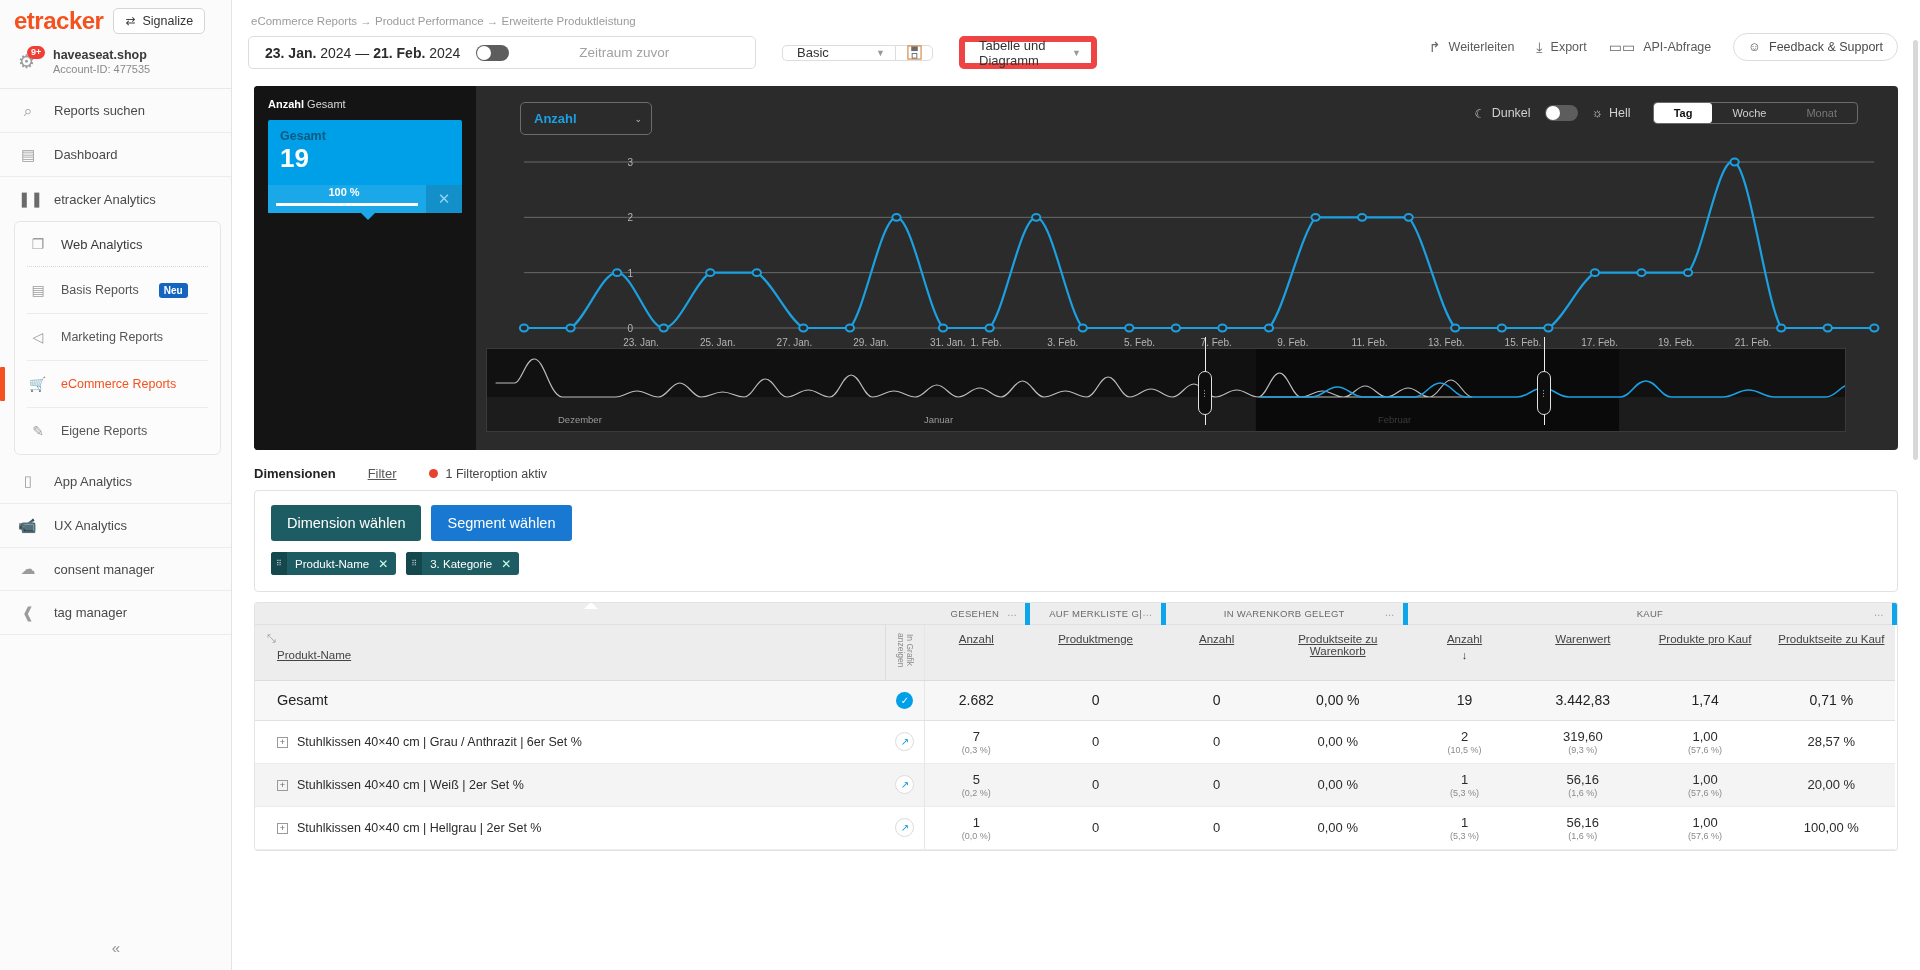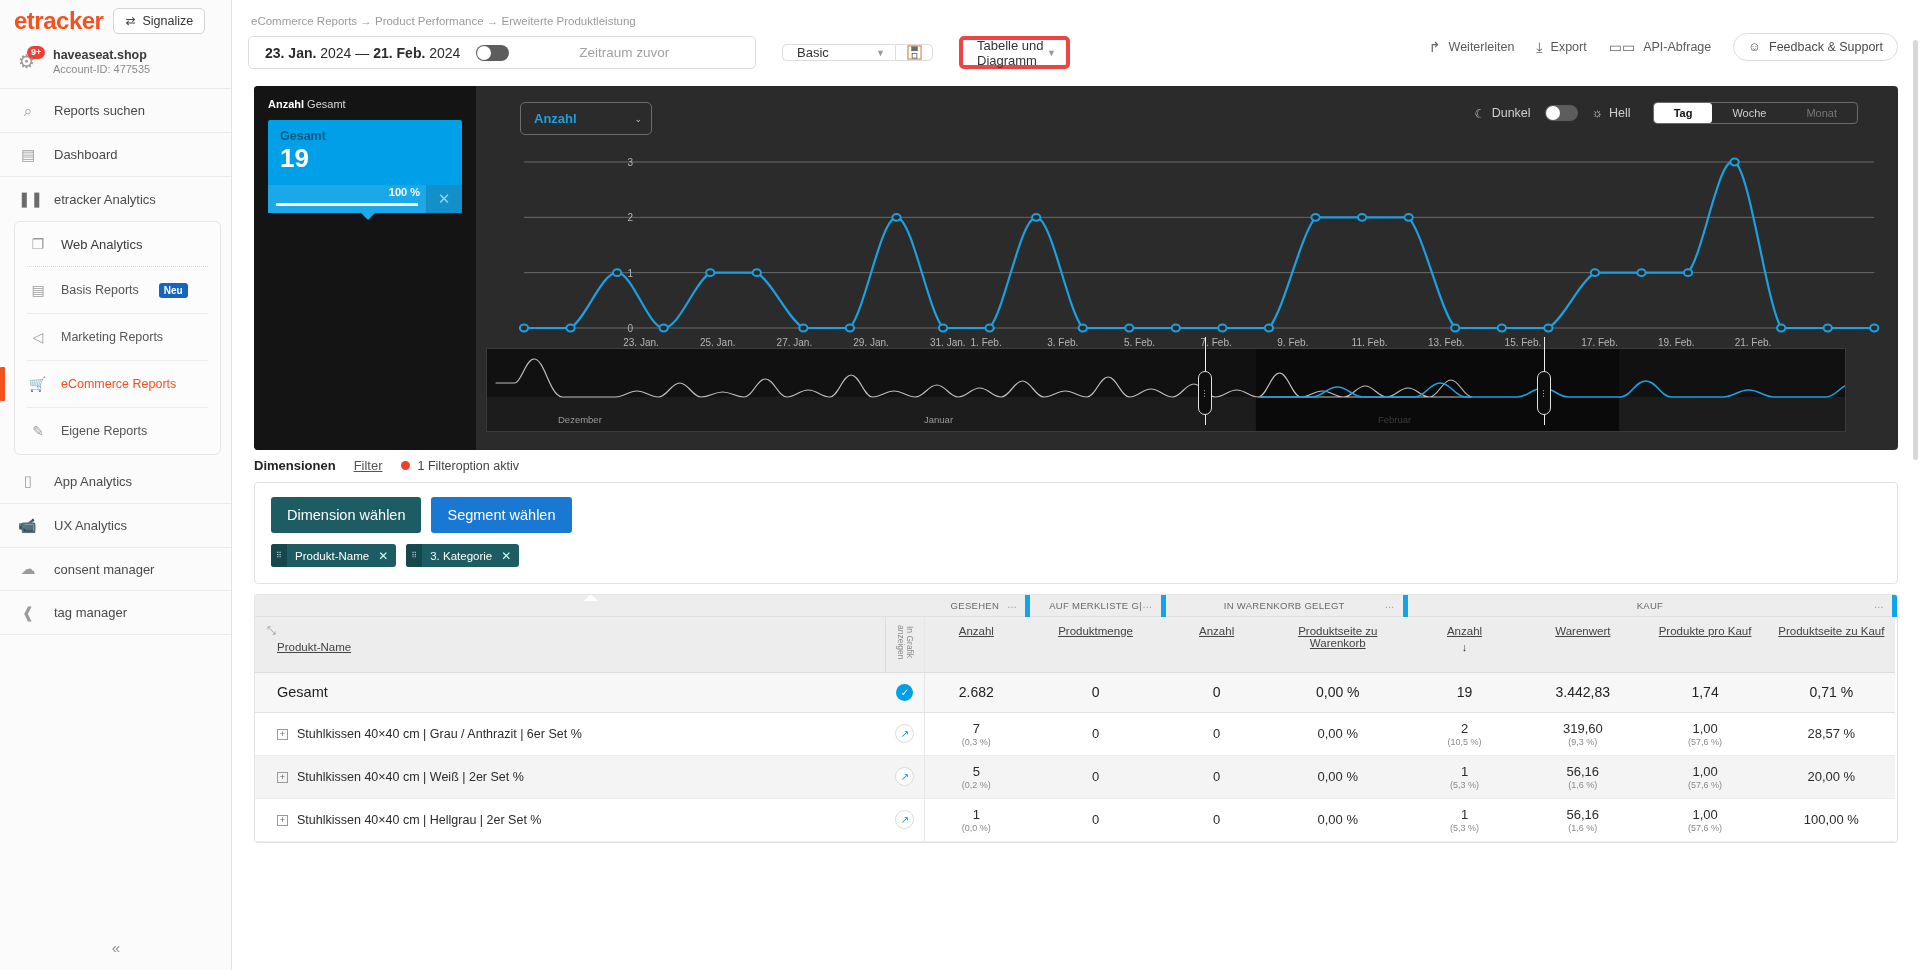--- a/index.html
+++ b/index.html
@@ -97,33 +97,33 @@
   .dr-dates .thin { font-weight: normal; text-align: right; }
   .toggle-sw {
     width: 33px; height: 16px; border-radius: 9px; background:#5d5d5d;
     position: relative; margin-right: 4px; cursor:pointer; flex:none;
   }
   .toggle-sw .knob {
     position:absolute; left:1px; top:1px; width:14px;height:14px;
     background:#fff; border-radius:50%;
   }
   .dr-prev { flex:1; text-align:center; font-size: 13.5px; color:#a2a2a2; padding-right: 20px;}
-  .basic-grp { display:flex; height: 16px; align-items: center; }
+  .basic-grp { display:flex; height: 16px; }
   .basic-sel {
     width: 113px; border:1px solid #dddddd; border-right:none;
     border-radius: 5px 0 0 5px; background:#fff;
     display:flex; align-items:center; justify-content:space-between;
     padding: 0 10px 0 14px; font-size: 13px; color:#333; cursor:pointer;
   }
   .save-btn {
     width: 38px; border:1px solid #dddddd; border-radius: 0 5px 5px 0;
     background:#fff; display:flex;align-items:center;justify-content:center;cursor:pointer;
   }
   .viewsel {
-    width: 111px; height: 33px; border:4px solid #ef4444; border-radius:5px;
+    width: 138px; height: 33px; border:6px solid #ef4444; border-radius:5px;
     background:#fff; display:flex;align-items:center;justify-content:space-between;
     padding: 0 10px 0 14px; font-size:13px; color:#333; cursor:pointer;
   }
   .chev { font-size: 9px; color:#999; }
   .tb-right {
     position:absolute; right: 22px; top: 33px;
     display:flex; align-items:center; gap: 22px;
   }
   .tb-act { display:flex;align-items:center; gap:8px; font-size:12.5px; color:#5a5a5a; cursor:pointer;}
   .tb-act .ic { color:#666; font-size: 14px; }
@@ -142,21 +142,21 @@
   .cp-left { width: 222px; background:#141414; padding: 12px 14px; flex:none;}
   .cp-title { font-size: 11px; color:#d8d8d8; margin-bottom: 10px;}
   .cp-title b { color:#fff; }
   .metric-card { position:relative; }
   .mc-top { background:#00a0e9; border-radius:2px 2px 0 0; padding: 9px 12px 12px 12px; }
   .mc-label { font-size: 12.5px; color:#0b5b80; font-weight:bold; }
   .mc-value { font-size: 26px; font-weight:bold; color:#fff; line-height: 30px;}
   .mc-bot { display:flex; height: 28px; }
   .mc-pct {
     flex:1; background:#1aa8e8; position:relative;
-    display:flex; align-items:flex-start; justify-content:flex-end;
+    display:flex; align-items:flex-start; justify-content:center;
     padding: 1px 6px 0 0;
   }
   .mc-pct span { font-size: 11px; font-weight:bold; color:#fff; }
   .mc-bar {
     position:absolute; left:8px; bottom:7px; height:3px; width: calc(100% - 16px);
     background:#fff;
   }
   .mc-close {
     width: 36px; background:#1390c9; display:flex;align-items:center;justify-content:center;
     color:#8fd3f3; font-size:15px; cursor:pointer;
@@ -197,21 +197,21 @@
   .nav-lbl { position:absolute; bottom: 6px; font-size: 9.5px; color:#9a9a9a; }
   .nav-handle {
     position:absolute; top:-4px; width: 14px; height: 44px; background:#0d0d0d;
     border:1px solid #e0e0e0; border-radius: 8px;
     display:flex;align-items:center;justify-content:center; cursor:col-resize;
     color:#ccc; font-size: 8px; letter-spacing: 1px;
   }
   .nav-divline { position:absolute; top:-12px; width:1px; background:#ededed; height: 88px;}
 
   
-  .dimbar { padding: 8px 22px 0 22px; display:flex; align-items:center; gap: 18px; }
+  .dimbar { padding: 16px 22px 0 22px; display:flex; align-items:center; gap: 32px; }
   .dim-tab { font-size: 13px; font-weight:bold; color:#222; cursor:pointer; }
   .dim-filter { font-size: 13px; color:#555; text-decoration:underline; cursor:pointer;}
   .dim-active { font-size: 12.5px; color:#444; display:flex;align-items:center;gap:8px;justify-content:space-between;}
   .dot-red { width:9px;height:9px;border-radius:50%;background:#e8412d;display:inline-block;}
   .dimbox {
     margin: 9px 22px 0 22px; border:1px solid #e2e2e2; border-radius: 4px;
     background:#fff; padding: 14px 16px 16px 16px; position:relative;
   }
   .dim-btns { display:flex; gap: 10px; }
   .btn-dark {

